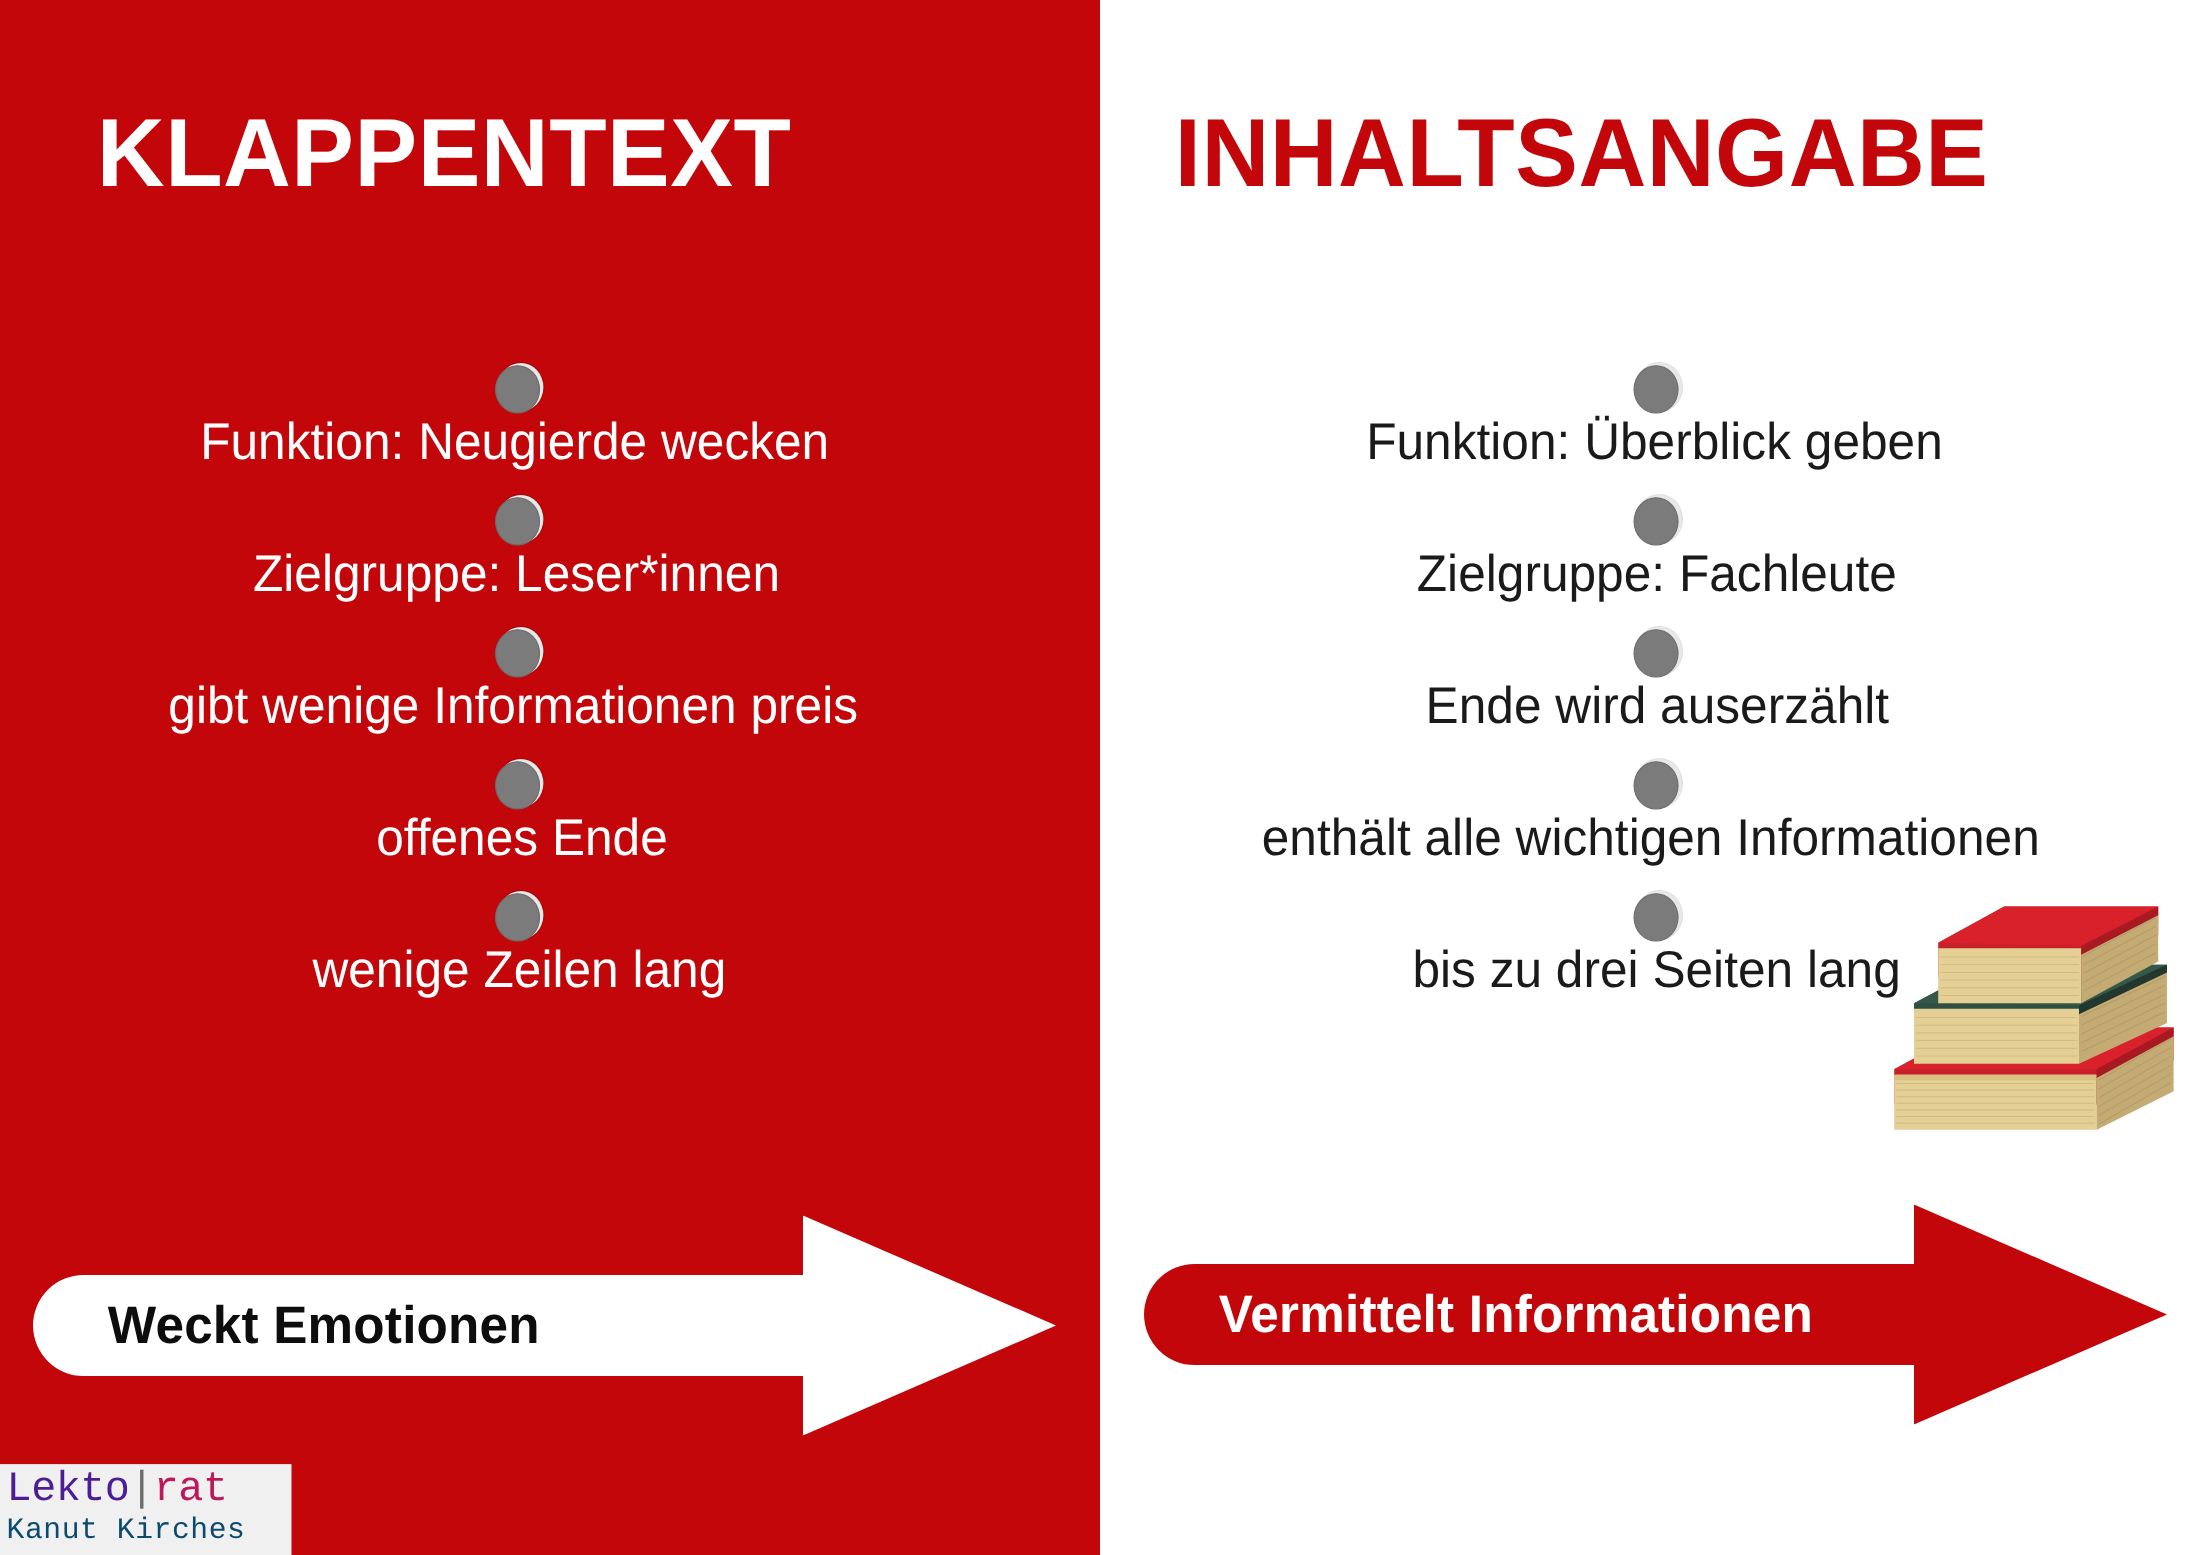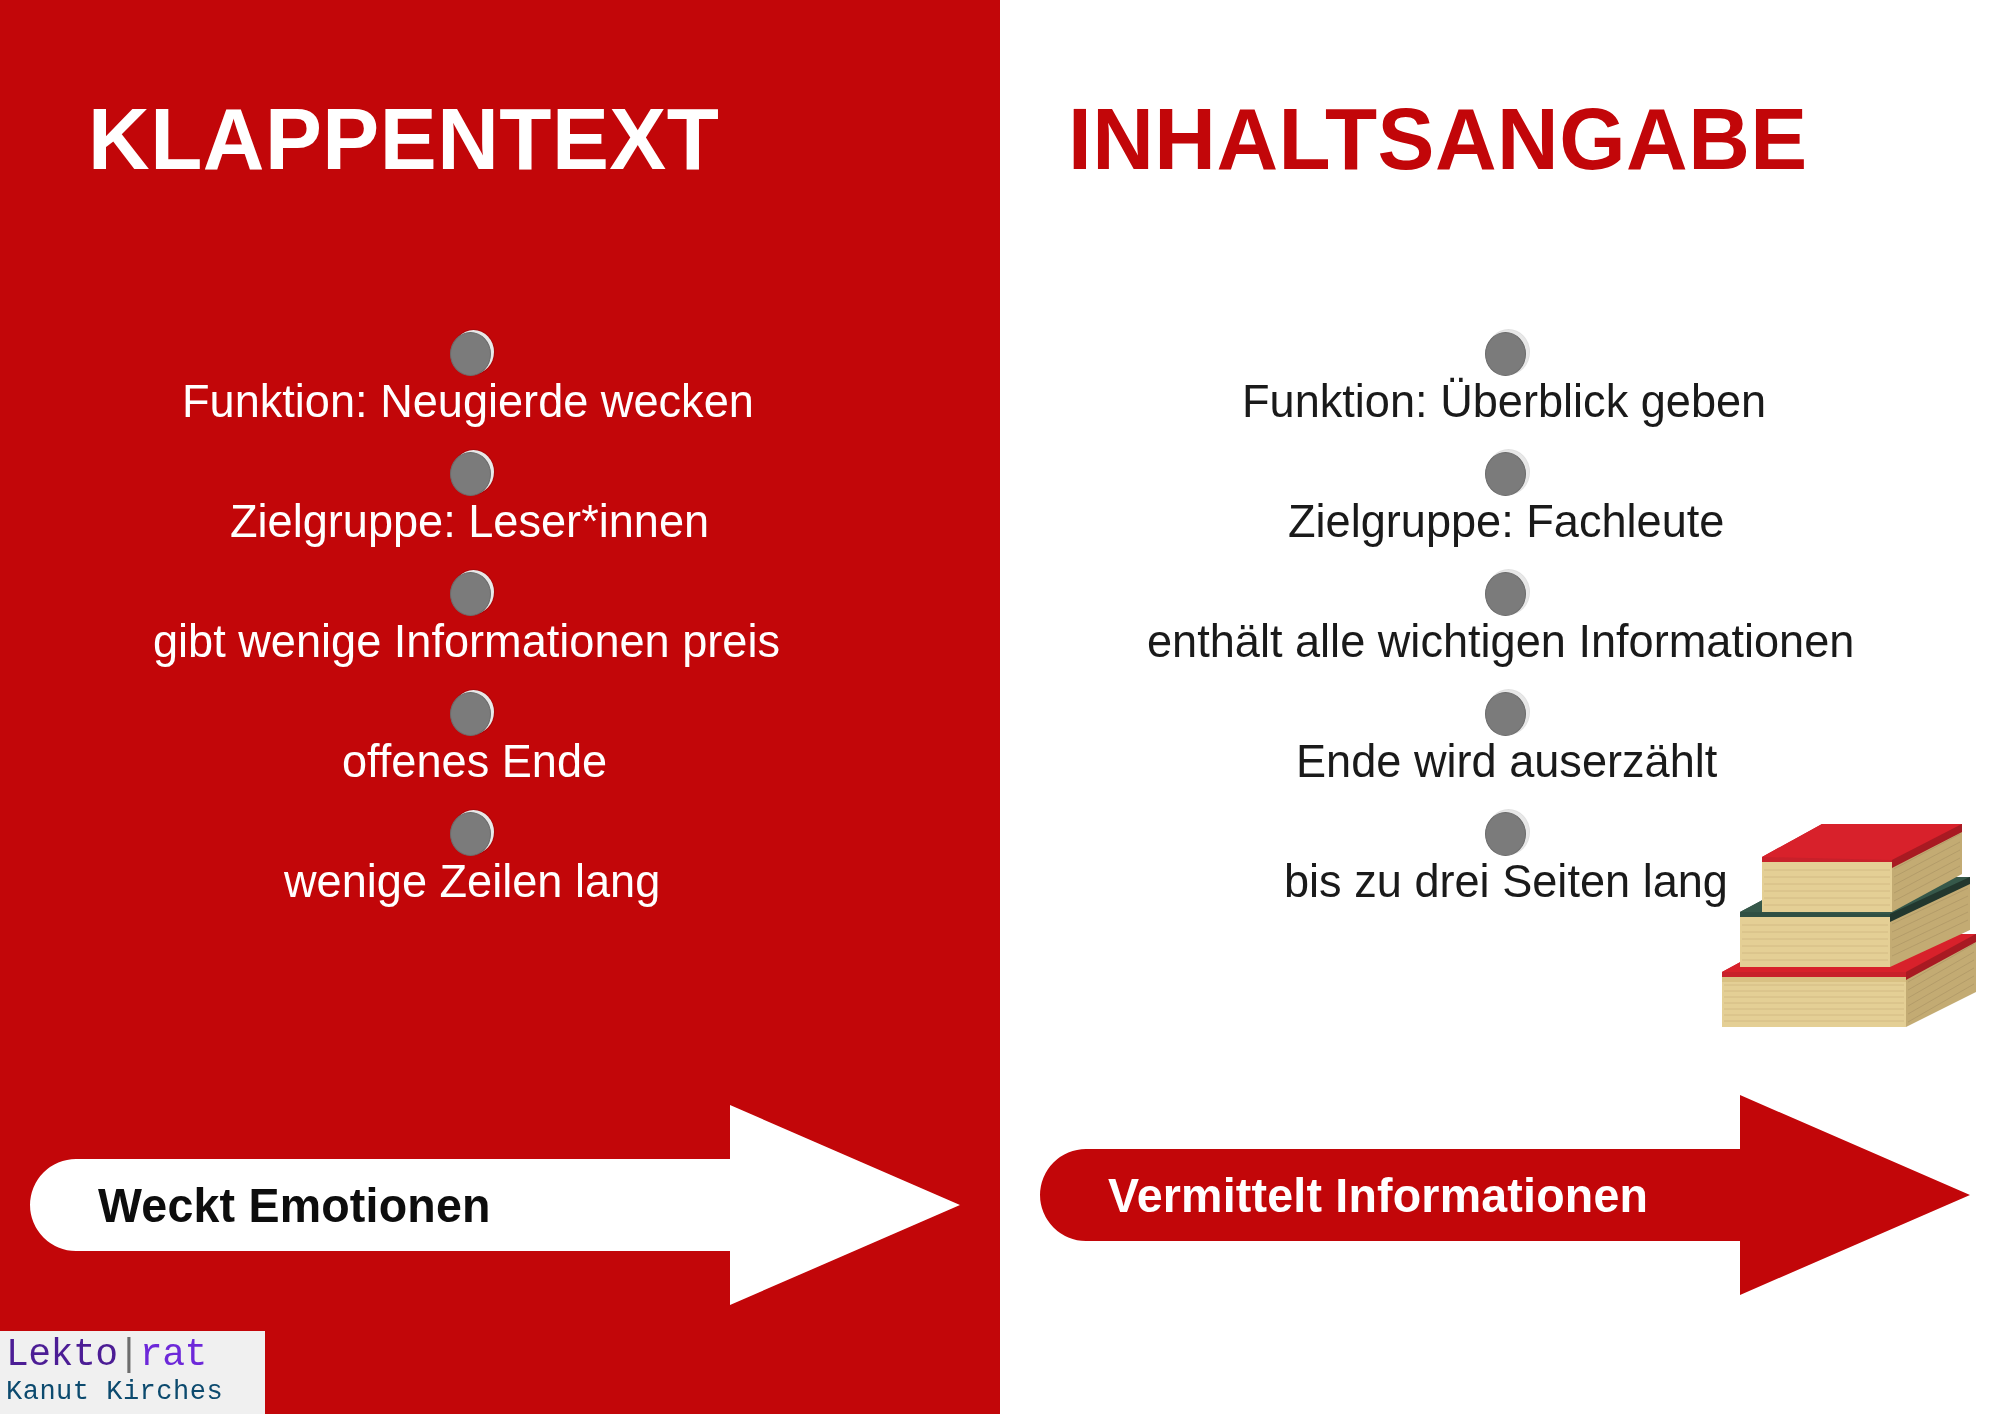--- a/index.html
+++ b/index.html
@@ -154,21 +154,21 @@
   }
   .logo-line1 {
     font-family: "Liberation Mono", "DejaVu Sans Mono", monospace;
     font-size: 38px;
     line-height: 42px;
     letter-spacing: -0.5px;
     white-space: nowrap;
   }
   .logo-line1 .w1 { color: #4c1d95; }
   .logo-line1 .bar { color: #6d6d6d; font-weight: 300; }
-  .logo-line1 .w2 { color: #6d28d9; }
+  .logo-line1 .w2 { color: #be185d; }
   .logo-line2 {
     font-family: "Liberation Mono", "DejaVu Sans Mono", monospace;
     font-size: 27px;
     line-height: 32px;
     letter-spacing: 0.5px;
     color: #0c4a6e;
     white-space: nowrap;
   }
 </style>
 </head>
@@ -235,28 +235,28 @@
         <span class="ring"></span>
           <span class="fill"></span>
       </span>
       <span class="bullet-text">Zielgruppe: Fachleute</span>
     </li>
     <li class="bullet-row">
       <span class="bullet-dot">
         <span class="ring"></span>
           <span class="fill"></span>
       </span>
+      <span class="bullet-text">Ende wird auserzählt</span>
+    </li>
+    <li class="bullet-row">
+      <span class="bullet-dot">
+        <span class="ring"></span>
+          <span class="fill"></span>
+      </span>
       <span class="bullet-text">enthält alle wichtigen Informationen</span>
-    </li>
-    <li class="bullet-row">
-      <span class="bullet-dot">
-        <span class="ring"></span>
-          <span class="fill"></span>
-      </span>
-      <span class="bullet-text">Ende wird auserzählt</span>
     </li>
     <li class="bullet-row">
       <span class="bullet-dot">
         <span class="ring"></span>
           <span class="fill"></span>
       </span>
       <span class="bullet-text">bis zu drei Seiten lang</span>
     </li>
   </ul>
 

